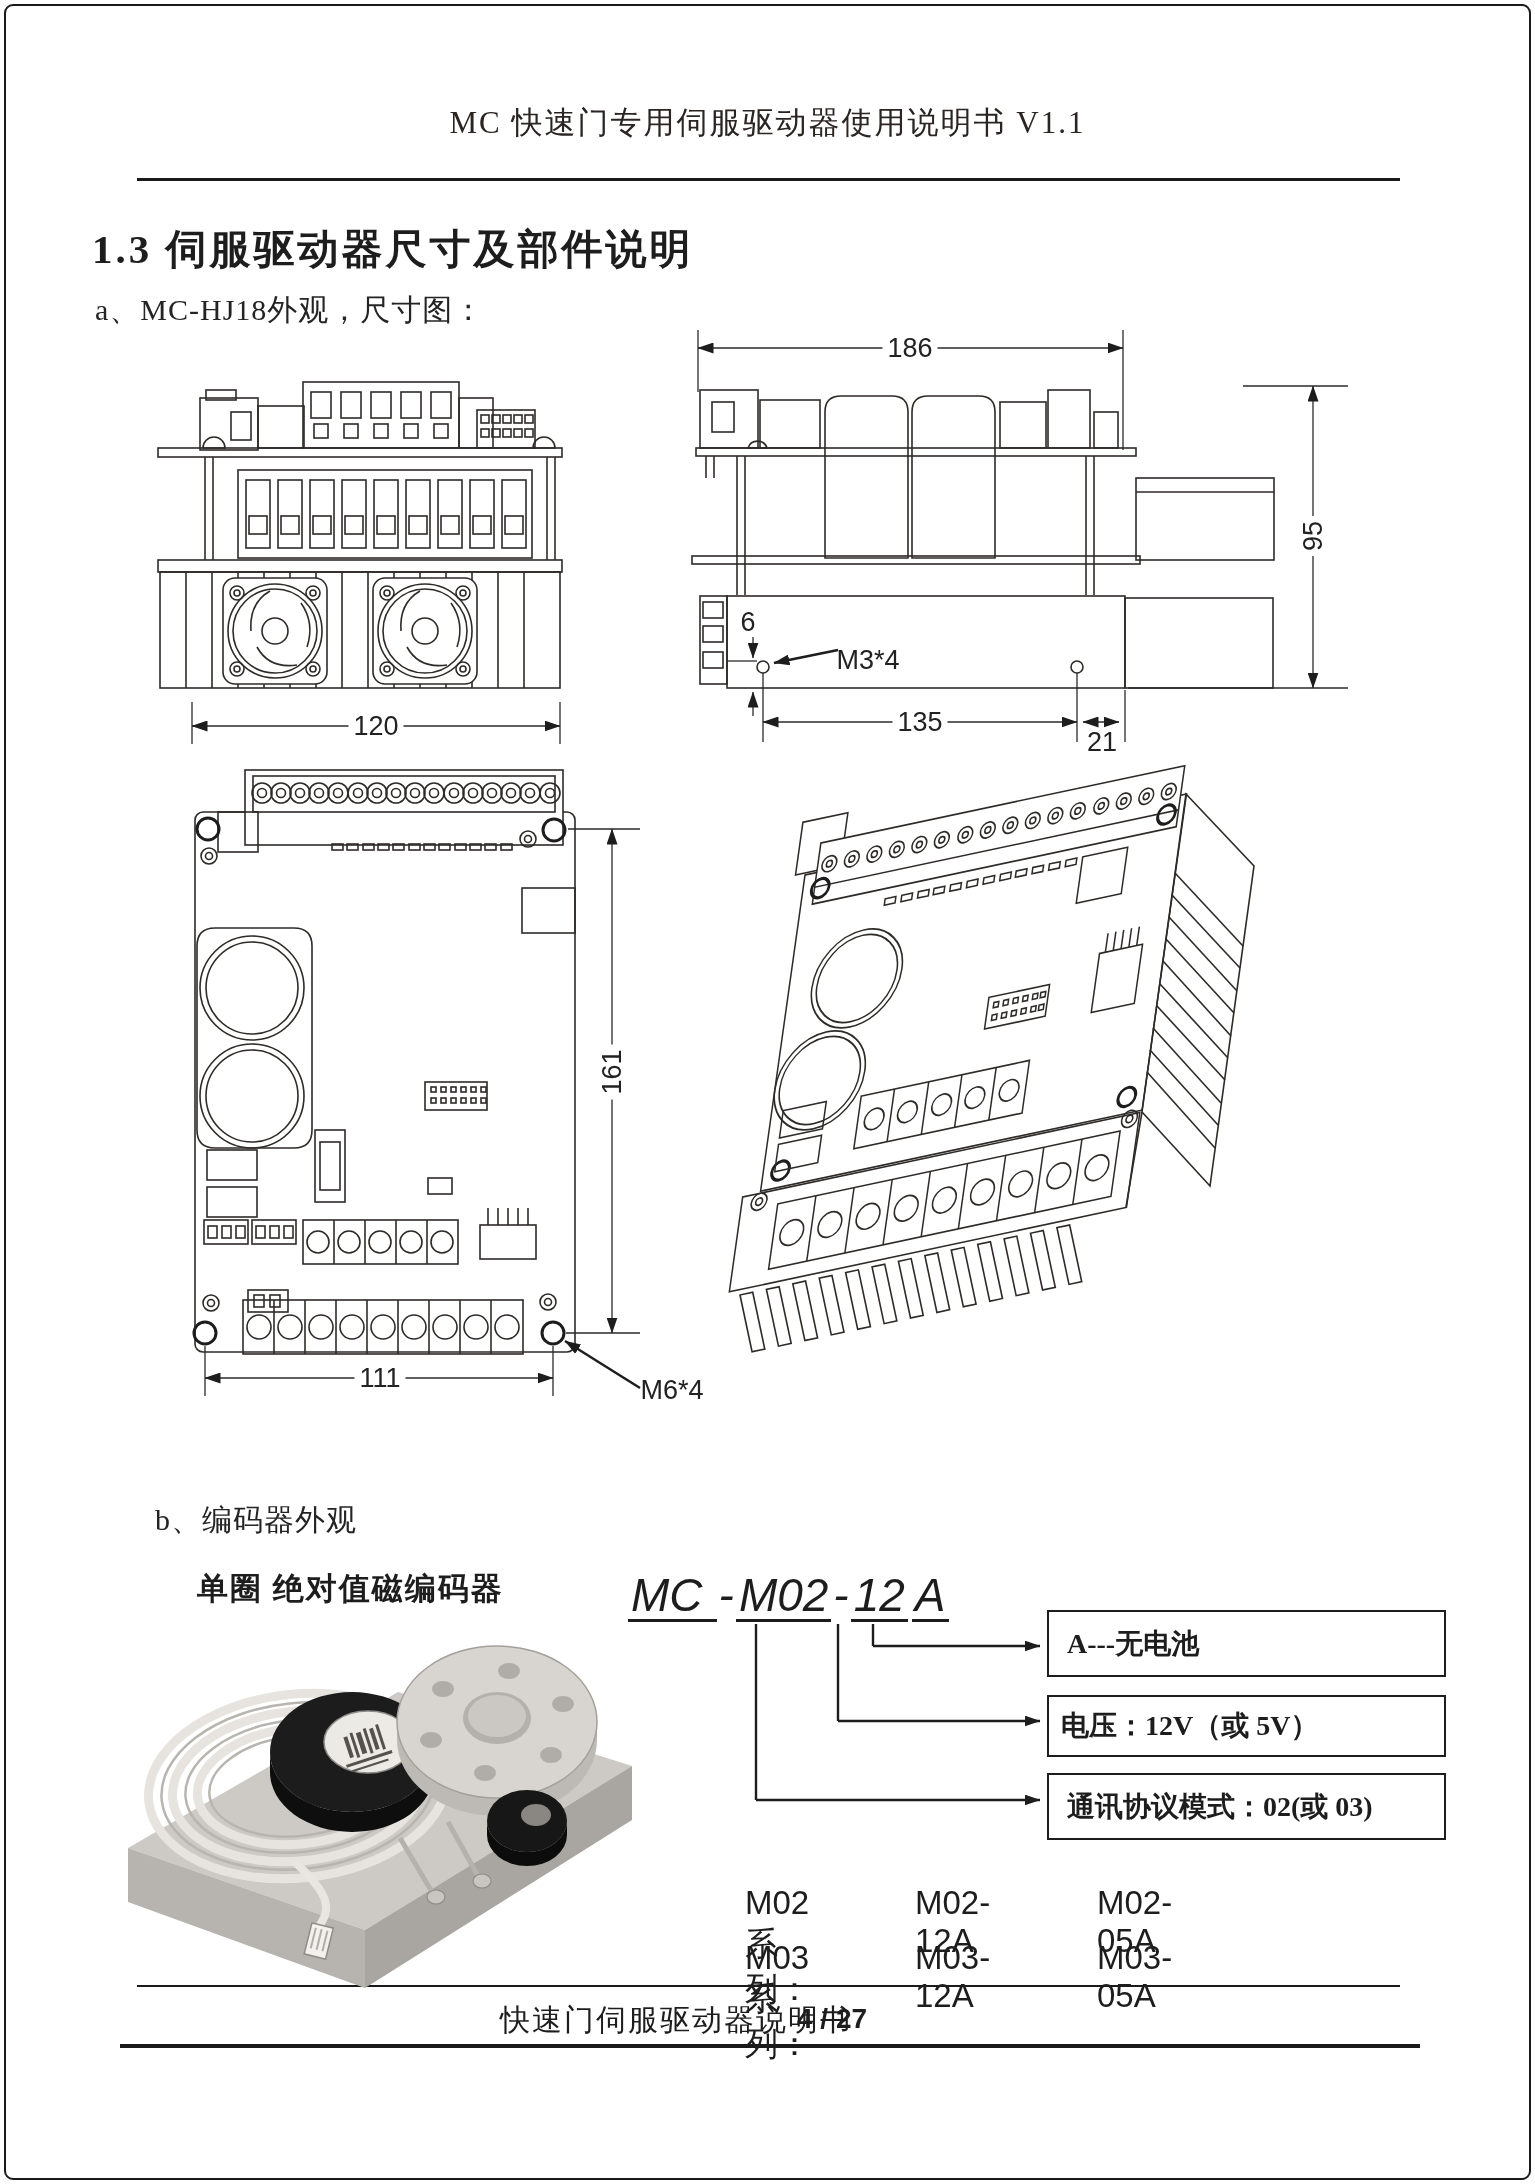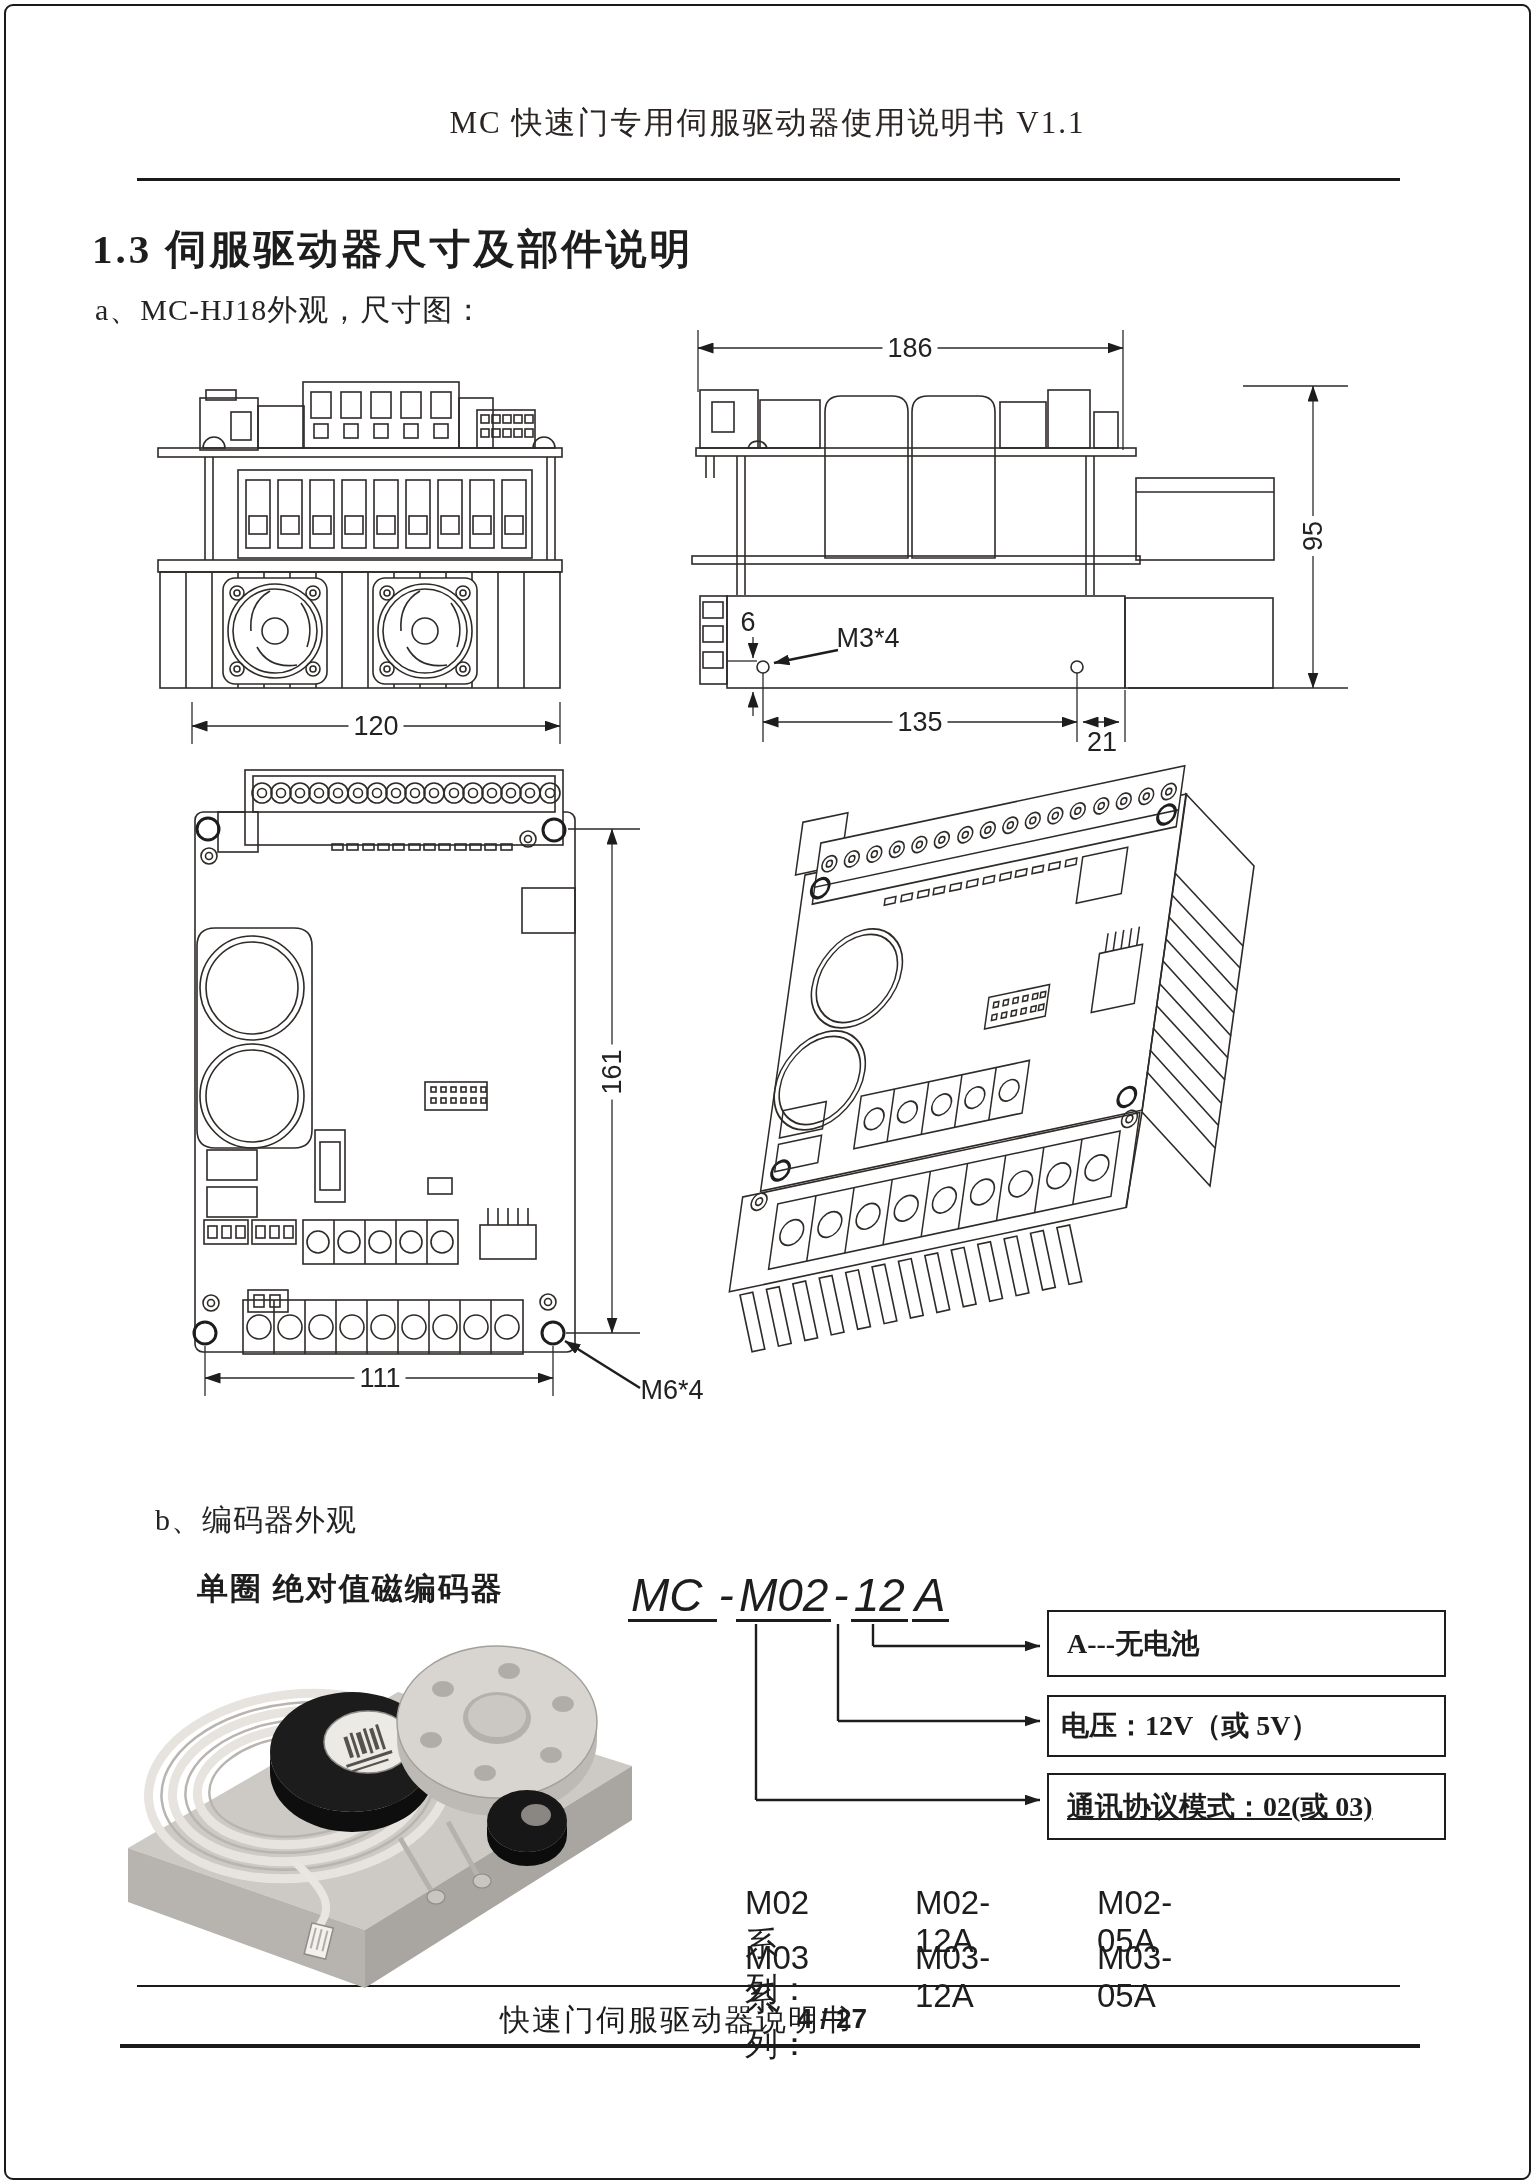--- a/index.html
+++ b/index.html
@@ -537,21 +537,21 @@
     <line x1="400" y1="1838" x2="432" y2="1892" stroke="#b5b2ad" stroke-width="5"></line>
     <ellipse cx="436" cy="1897" rx="9" ry="7" fill="#c9c6c1" stroke="#8f8c87" stroke-width="1.2"></ellipse>
     <line x1="448" y1="1822" x2="478" y2="1876" stroke="#b5b2ad" stroke-width="5"></line>
     <ellipse cx="482" cy="1881" rx="9" ry="7" fill="#c9c6c1" stroke="#8f8c87" stroke-width="1.2"></ellipse>
   </g>
 </svg>
 
 <span class="dim" style="left:910px; top:348px;">186</span>
 <span class="dim rot" style="left:1313px; top:536px;">95</span>
 <span class="dim" style="left:748px; top:622px;">6</span>
-<span class="dim nobg" style="left:868px; top:638px;text-align:right;">M3*4</span>
+<span class="dim nobg" style="left:868px; top:660px;text-align:right;">M3*4</span>
 <span class="dim" style="left:920px; top:722px;">135</span>
 <span class="dim nobg" style="left:1102px; top:742px;">21</span>
 <span class="dim" style="left:376px; top:726px;">120</span>
 <span class="dim rot" style="left:612px; top:1072px;">161</span>
 <span class="dim" style="left:380px; top:1378px;">111</span>
 <span class="dim nobg" style="left:672px; top:1390px;">M6*4</span>
 
 <div class="sub" style="left:155px; top:1500px;">b、编码器外观</div>
 <div class="enc-label">单圈 绝对值磁编码器</div>
 
@@ -563,21 +563,21 @@
   <span class="seg">12</span>
   <span class="seg" style="margin-left:4px;">A</span>
 </div>
 
 <div class="opt-box" style="top:1610px; height:67px;">
   <span>A---无电池</span>
 </div>
 <div class="opt-box" style="top:1695px; height:62px;padding-left:12px;">
   <span>电压：12V（或 5V）</span>
 </div>
-<div class="opt-box" style="top:1773px; height:67px;text-decoration:underline;">
+<div class="opt-box" style="top:1773px; height:67px;">
   <span>通讯协议模式：02(或 03)</span>
 </div>
 
 <div class="series-row" style="top:1884px;">
   <span class="name">M02 系列：</span>
   <span class="m1">M02-12A</span>
   <span class="m2">M02-05A</span>
 </div>
 <div class="series-row" style="top:1939px;">
   <span class="name">M03 系列：</span>

